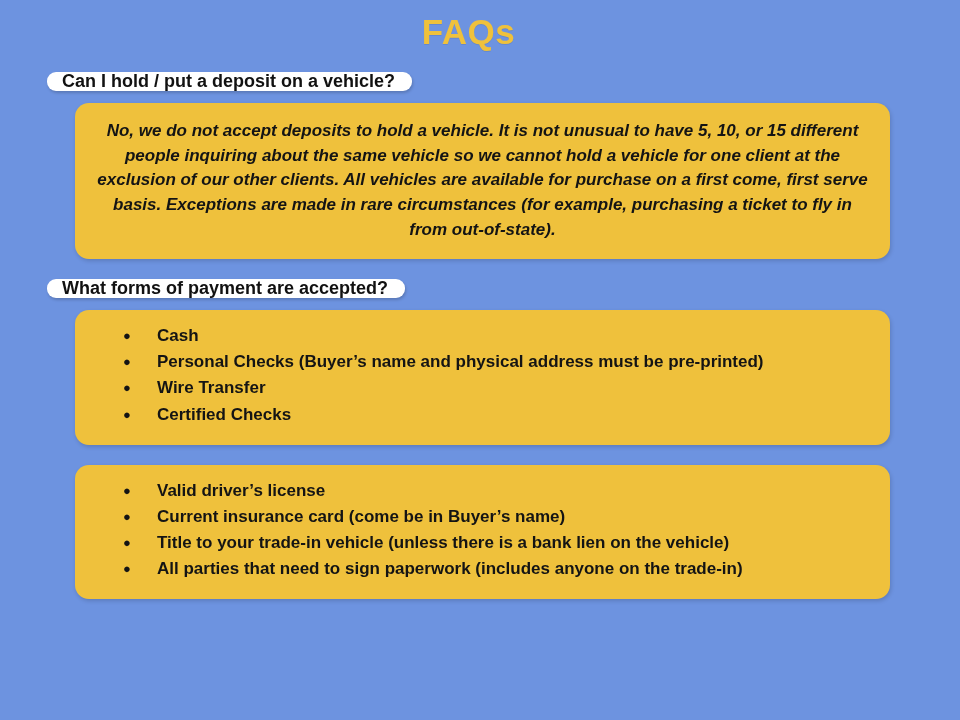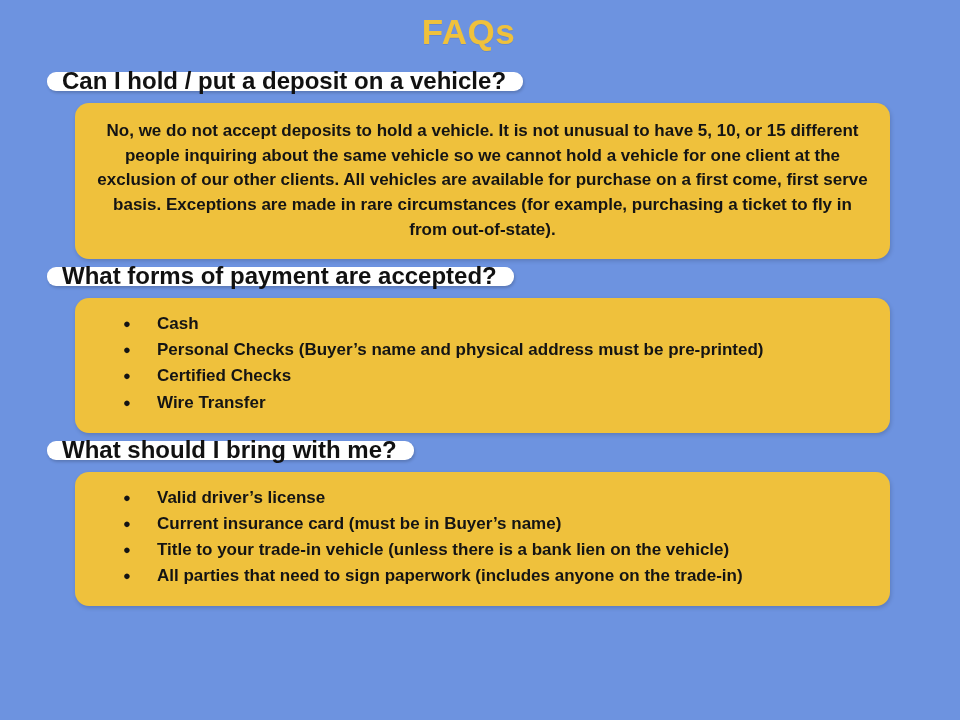--- a/index.html
+++ b/index.html
@@ -25,21 +25,21 @@
     font-size: 35px;
     font-weight: bold;
     padding-top: 12px;
     letter-spacing: 0.5px;
     text-shadow: 0 1px 0 rgba(0,0,0,0.08);
   }
   .question {
     display: inline-block;
     background: #ffffff;
     color: #111111;
-    font-size: 24px;
+    font-size: 18px;
     font-weight: bold;
     border-radius: 9px;
     padding: 9px 17px 10px 15px;
     margin-left: 47px;
     box-shadow: 1px 2px 3px rgba(0,0,0,0.18);
   }
   .q-wrap {
     line-height: 0;
   }
   .answer {
@@ -49,20 +49,21 @@
     margin: 12px 47px 0 75px;
     padding: 14px 26px 16px 22px;
     box-shadow: 1px 2px 4px rgba(0,0,0,0.16);
     font-size: 17px;
     font-weight: bold;
     line-height: 1.45;
   }
   .answer.paragraph {
     text-align: center;
     padding: 16px 20px 17px 20px;
+    font-style: italic;
   }
   .answer ul {
     margin: 0;
     padding: 0;
     list-style: none;
   }
   .answer li {
     position: relative;
     padding-left: 60px;
     margin: 0 0 2px 0;
@@ -71,21 +72,21 @@
   }
   .answer li::before {
     content: "\25CF";
     position: absolute;
     left: 26px;
     top: 0;
     font-size: 13px;
     line-height: 1.85;
   }
   .block + .block {
-    margin-top: 8px;
+    margin-top: 20px;
   }
   #blk-1 { margin-top: 20px; }
 </style>
 </head>
 <body>
 
 <div class="slide">
 
   <div class="title">FAQs</div>
 
@@ -97,33 +98,30 @@
   </div>
 
   <div class="block">
     <div class="q-wrap">
       <div class="question">What forms of payment are accepted?</div>
     </div>
     <div class="answer">
       <ul>
         <li>Cash</li>
         <li>Personal Checks (Buyer’s name and physical address must be pre-printed)</li>
+        <li>Wire Transfer</li>
         <li>Certified Checks</li>
-        <li>Wire Transfer</li>
       </ul>
     </div>
   </div>
 
   <div class="block">
-    <div class="q-wrap">
-      <div class="question">What should I bring with me?</div>
-    </div>
     <div class="answer">
       <ul>
         <li>Valid driver’s license</li>
-        <li>Current insurance card (must be in Buyer’s name)</li>
+        <li>Current insurance card (come be in Buyer’s name)</li>
         <li>Title to your trade-in vehicle (unless there is a bank lien on the vehicle)</li>
         <li>All parties that need to sign paperwork (includes anyone on the trade-in)</li>
       </ul>
     </div>
   </div>
 
 </div>
 
 </body></html>

